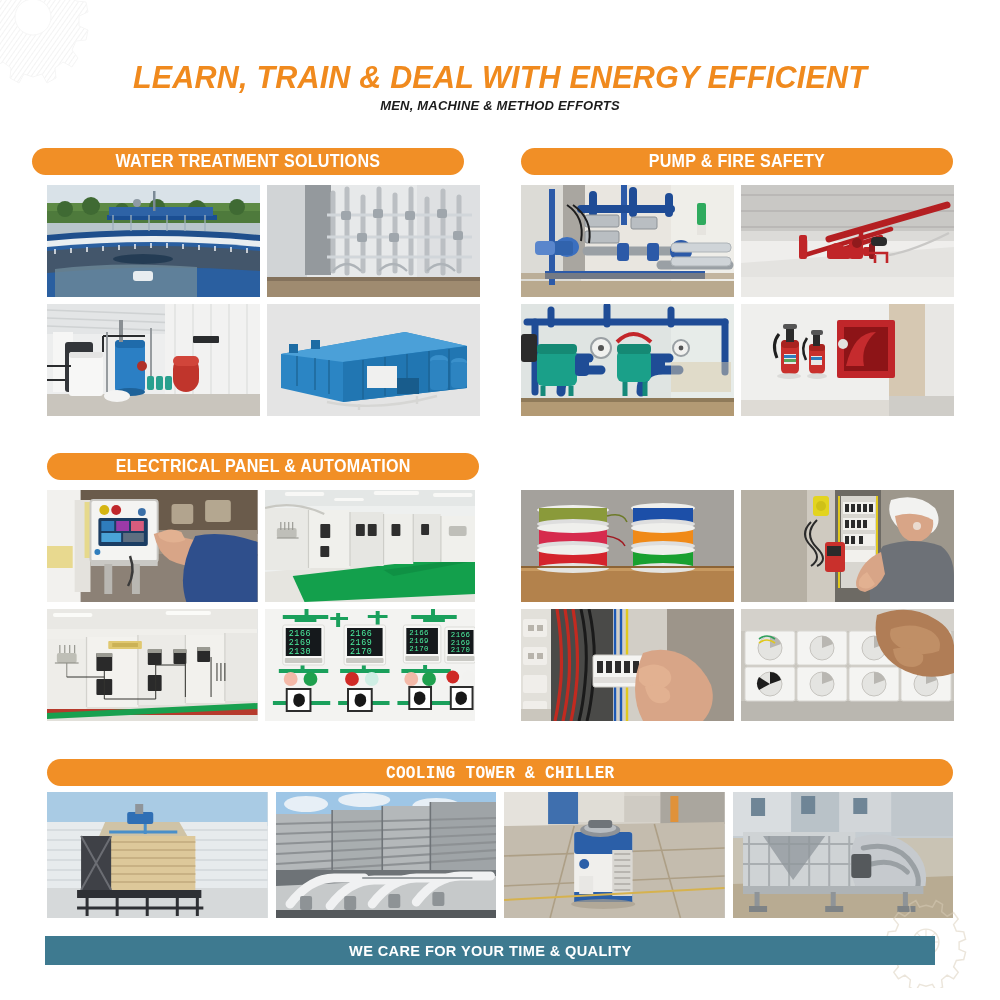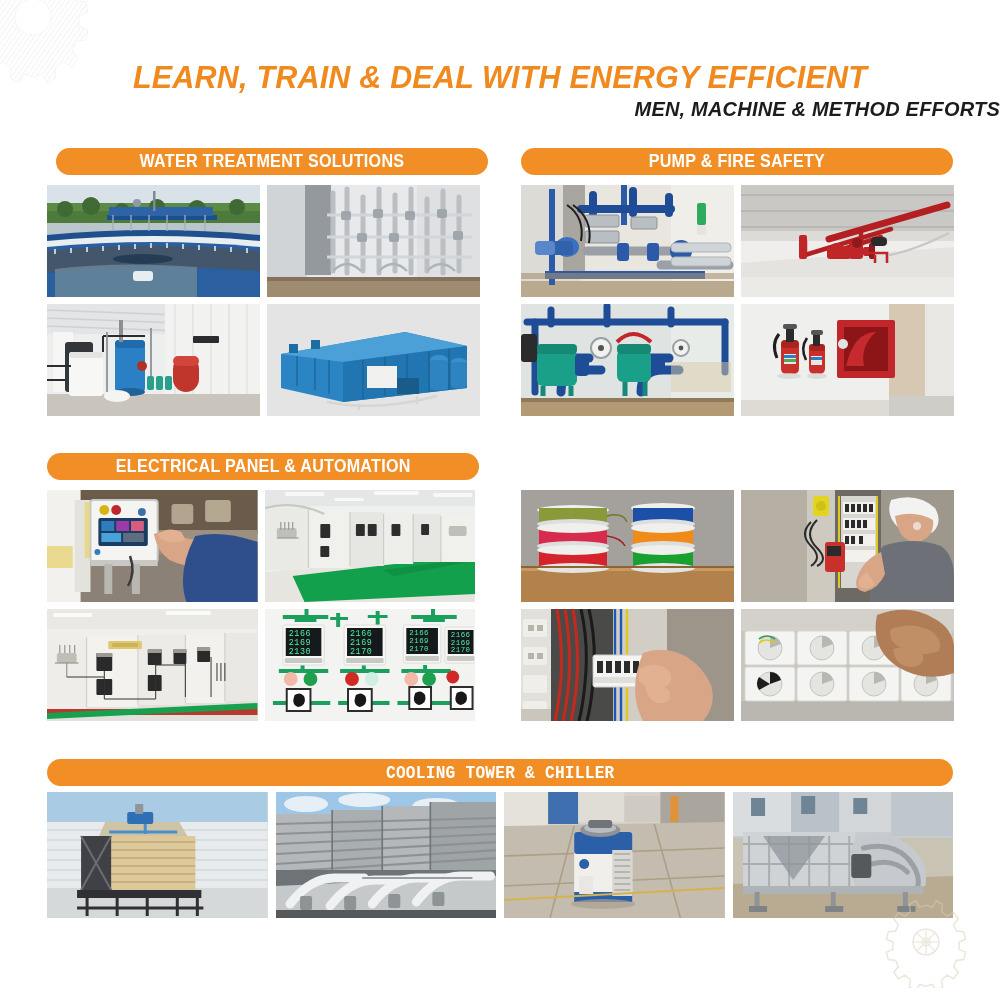--- a/index.html
+++ b/index.html
@@ -23,24 +23,23 @@
 
   
   .header { position: absolute; left: 0; right: 0; top: 52px; text-align: center; margin-top: 8px; }
   .title-main {
     font-size: 30.5px; font-weight: bold; font-style: italic;
     color: #F08A1E; letter-spacing: .2px; line-height: 1.12;
     white-space: nowrap;
   }
   .title-sub {
     margin-top: 4px;
-    font-size: 20px; font-weight: bold; font-style: italic;
+    font-size: 13px; font-weight: bold; font-style: italic;
     color: #1c1c1c; letter-spacing: .2px;
     white-space: nowrap;
-    text-align: right;
   }
 
   
   .banner {
     position: absolute; height: 27px; border-radius: 14px;
     background: #F18F26;
     display: flex; align-items: center; justify-content: center;
   }
   .banner span {
     color: #ffffff; font-size: 17.5px; font-weight: bold;
@@ -96,21 +95,21 @@
       <path fill="url(#hatch)" stroke="#eeeeee" stroke-width="1" d="M0,-52 l9,3 l5,-9 l9,5 l-1,10 l8,6 l9,-5 l6,9 l-6,8 l4,9 l10,1 l2,10 l-9,4 l0,10 l9,4 l-2,10 l-10,1 l-4,9 l6,8 l-6,9 l-9,-5 l-8,6 l1,10 l-9,5 l-5,-9 l-9,3 l-9,-3 l-5,9 l-9,-5 l1,-10 l-8,-6 l-9,5 l-6,-9 l6,-8 l-4,-9 l-10,-1 l-2,-10 l9,-4 l0,-10 l-9,-4 l2,-10 l10,-1 l4,-9 l-6,-8 l6,-9 l9,5 l8,-6 l-1,-10 l9,-5 l5,9 Z"></path>
       <circle cx="0" cy="0" r="18" fill="#ffffff" stroke="#ededed" stroke-width="1"></circle>
     </g>
   </svg>
 
   <div class="header">
     <div class="title-main">LEARN, TRAIN &amp; DEAL WITH ENERGY EFFICIENT</div>
     <div class="title-sub">MEN, MACHINE &amp; METHOD EFFORTS</div>
   </div>
 
-  <div class="banner" style="left:56px; top:148px; width:432px;justify-content:center;">
+  <div class="banner" style="left:32px; top:148px; width:432px;justify-content:center;">
     <span>WATER TREATMENT SOLUTIONS</span>
   </div>
 
   <div class="grid2" style="left:47px; top:185px; width:433px; height:231px;">
 
     <div class="cell">
       <div class="ph">
           <svg viewBox="0 0 213 112" preserveAspectRatio="none">
         <rect width="213" height="112" fill="#cfd9dd"></rect>
         <rect width="213" height="34" fill="#d9e2e8"></rect>
@@ -1094,14 +1093,17 @@
       <g stroke-width="1.2">
         <line x1="-14" y1="0" x2="14" y2="0"></line>
           <line x1="0" y1="-14" x2="0" y2="14"></line>
         <line x1="-10" y1="-10" x2="10" y2="10"></line>
           <line x1="-10" y1="10" x2="10" y2="-10"></line>
       </g>
       <circle r="4"></circle>
     </g>
   </svg>
 
+  <div class="footer-bar" style="left:45px; top:936px; width:890px; height:29px;">
+    <span>WE CARE FOR YOUR TIME &amp; QUALITY</span>
+  </div>
 
 </div>
 
 </body></html>

